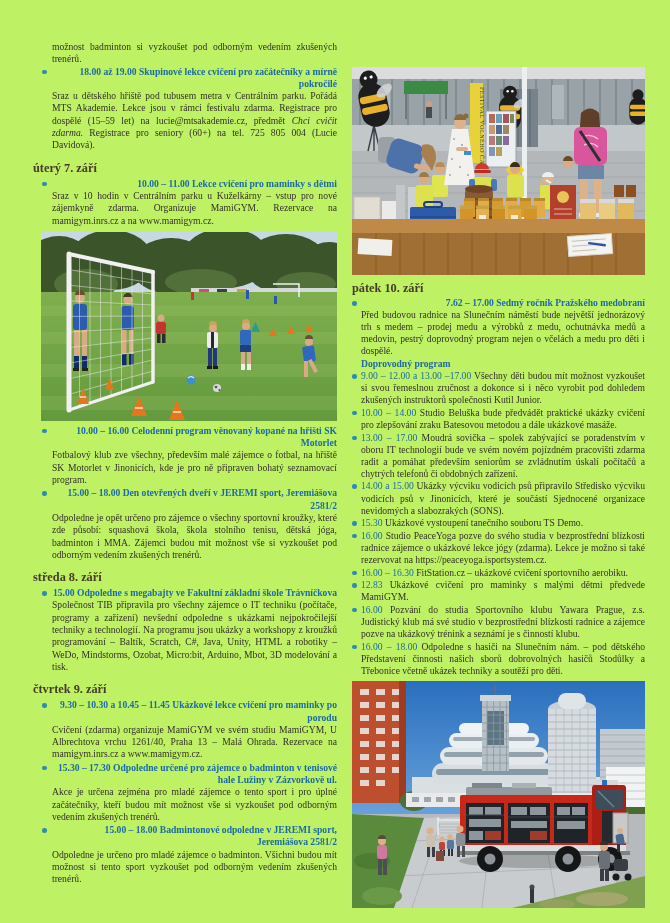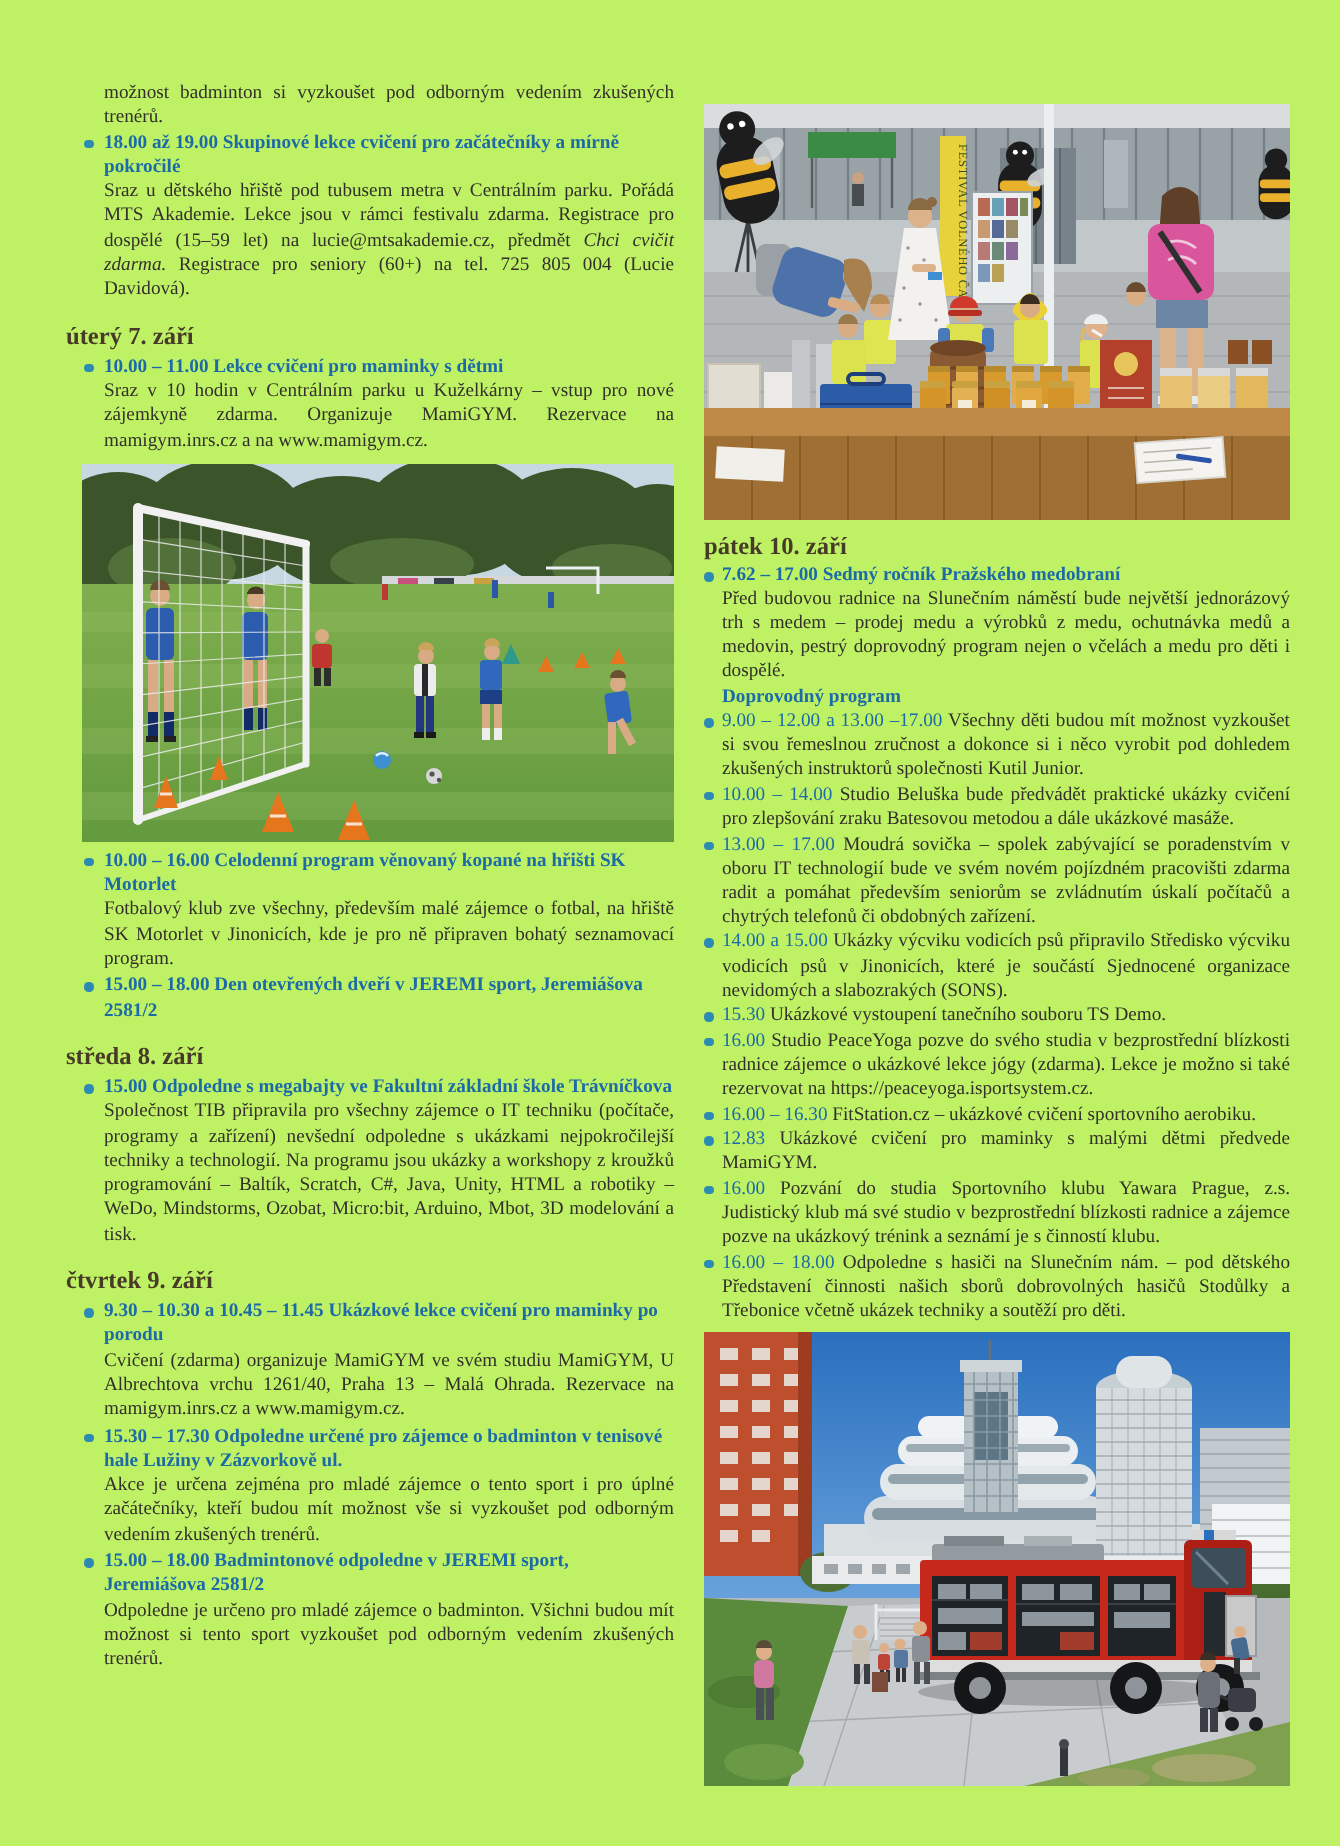--- a/index.html
+++ b/index.html
@@ -1,32 +1,32 @@
 <!DOCTYPE html>
 <html lang="cs"><head>
 <meta charset="utf-8">
 <style>
   *{margin:0;padding:0;box-sizing:border-box}
   body{width:670px;height:923px;overflow:hidden;background:#ffffff;
        font-family:"Liberation Serif","DejaVu Serif",serif;}
   .page{position:relative;width:670px;height:923px;background:#bef264;color:#332f2a;}
   .col{position:absolute;top:0;}
   .col-left{left:33px;width:304px;padding-top:41px;}
-  .col-right{left:352px;width:293px;padding-top:52px;}
+  .col-right{left:352px;width:293px;padding-top:67px;}
   .body-text{font-size:9.6px;text-align:justify;color:#332f2a;hyphens:auto;-webkit-hyphens:auto;}
   .col-left .body-text,.col-left .event-title{line-height:12.3px;}
   .col-right .body-text,.col-right .event-title,.col-right .subhead{line-height:12.1px;}
   .indent{padding-left:19px;}
   .event{position:relative;}
   .col-left .event{padding-left:19px;margin-bottom:1px;}
   .col-right .event{padding-left:9px;margin-bottom:0.5px;}
   .bullet{position:absolute;top:4px;width:4.6px;height:4.6px;border-radius:50%;background:#2c8ab5;}
   .col-left .bullet{left:9px;}
   .col-right .bullet{left:0;}
-  .event-title{font-size:9.6px;font-weight:700;color:#1c6aa6;text-align:left;}
+  .event-title{font-size:9.6px;font-weight:700;color:#1c6aa6;text-align:right;}
   .time{font-weight:400;color:#1c6aa6;}
   .day{font-size:12.3px;line-height:14px;font-weight:700;color:#473a28;margin:9px 0 3px;}
   .col-right .day{margin:6px 0 2px;}
   .subhead{font-size:9.6px;font-weight:700;color:#1c6aa6;padding-left:9px;text-align:left;}
   .photo{line-height:0;}
   .photo-football{margin:5px 0 4px 8px;}
   .photo-firetruck{margin-top:4px;}
   .photo svg{display:block;}
   em{font-style:italic;}
 </style>
@@ -183,20 +183,21 @@
 
     <div class="event">
       <span class="bullet"></span>
       <div class="event-title">10.00 – 16.00 Celodenní program věnovaný kopané na hřišti SK Motorlet</div>
       <p class="body-text">Fotbalový klub zve všechny, především malé zájemce o fotbal, na hřiště SK Motorlet v Jinonicích, kde je pro ně připraven bohatý seznamovací program.</p>
     </div>
 
     <div class="event">
       <span class="bullet"></span>
       <div class="event-title">15.00 – 18.00 Den otevřených dveří v JEREMI sport, Jeremiášova 2581/2</div>
+      <p class="body-text">Odpoledne je opět určeno pro zájemce o všechny sportovní kroužky, které zde působí: squashová škola, škola stolního tenisu, dětská jóga, badminton i MMA. Zájemci budou mít možnost vše si vyzkoušet pod odborným vedením zkušených trenérů.</p>
     </div>
 
     <h2 class="day">středa 8. září</h2>
 
     <div class="event">
       <span class="bullet"></span>
       <div class="event-title">15.00 Odpoledne s megabajty ve Fakultní základní škole Trávníčkova</div>
       <p class="body-text">Společnost TIB připravila pro všechny zájemce o IT techniku (počítače, programy a zařízení) nevšední odpoledne s ukázkami nejpokročilejší techniky a technologií. Na programu jsou ukázky a workshopy z kroužků programování – Baltík, Scratch, C#, Java, Unity, HTML a robotiky – WeDo, Mindstorms, Ozobat, Micro:bit, Arduino, Mbot, 3D modelování a tisk.</p>
     </div>
 

